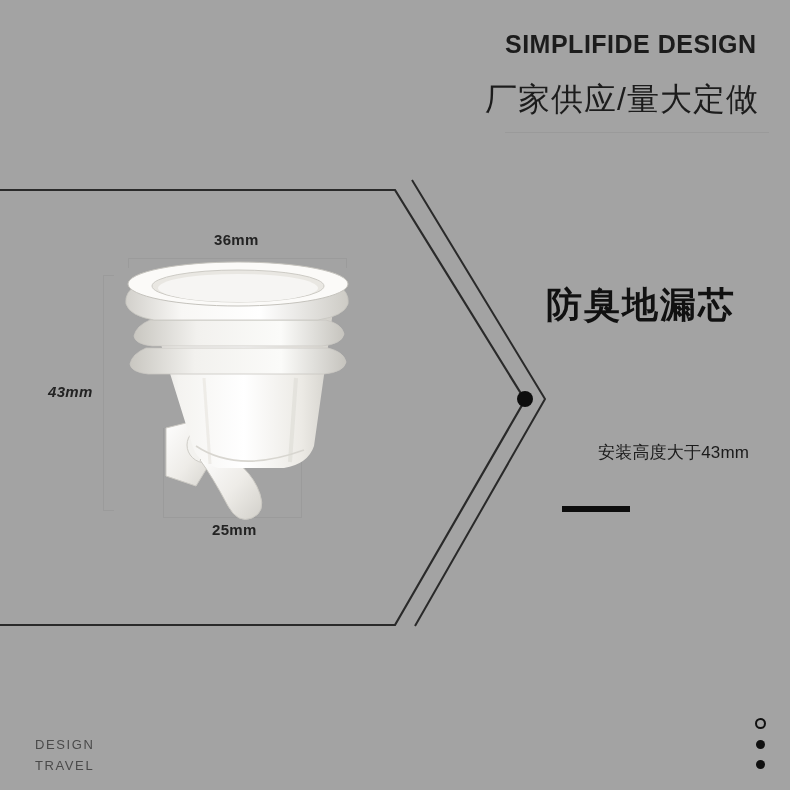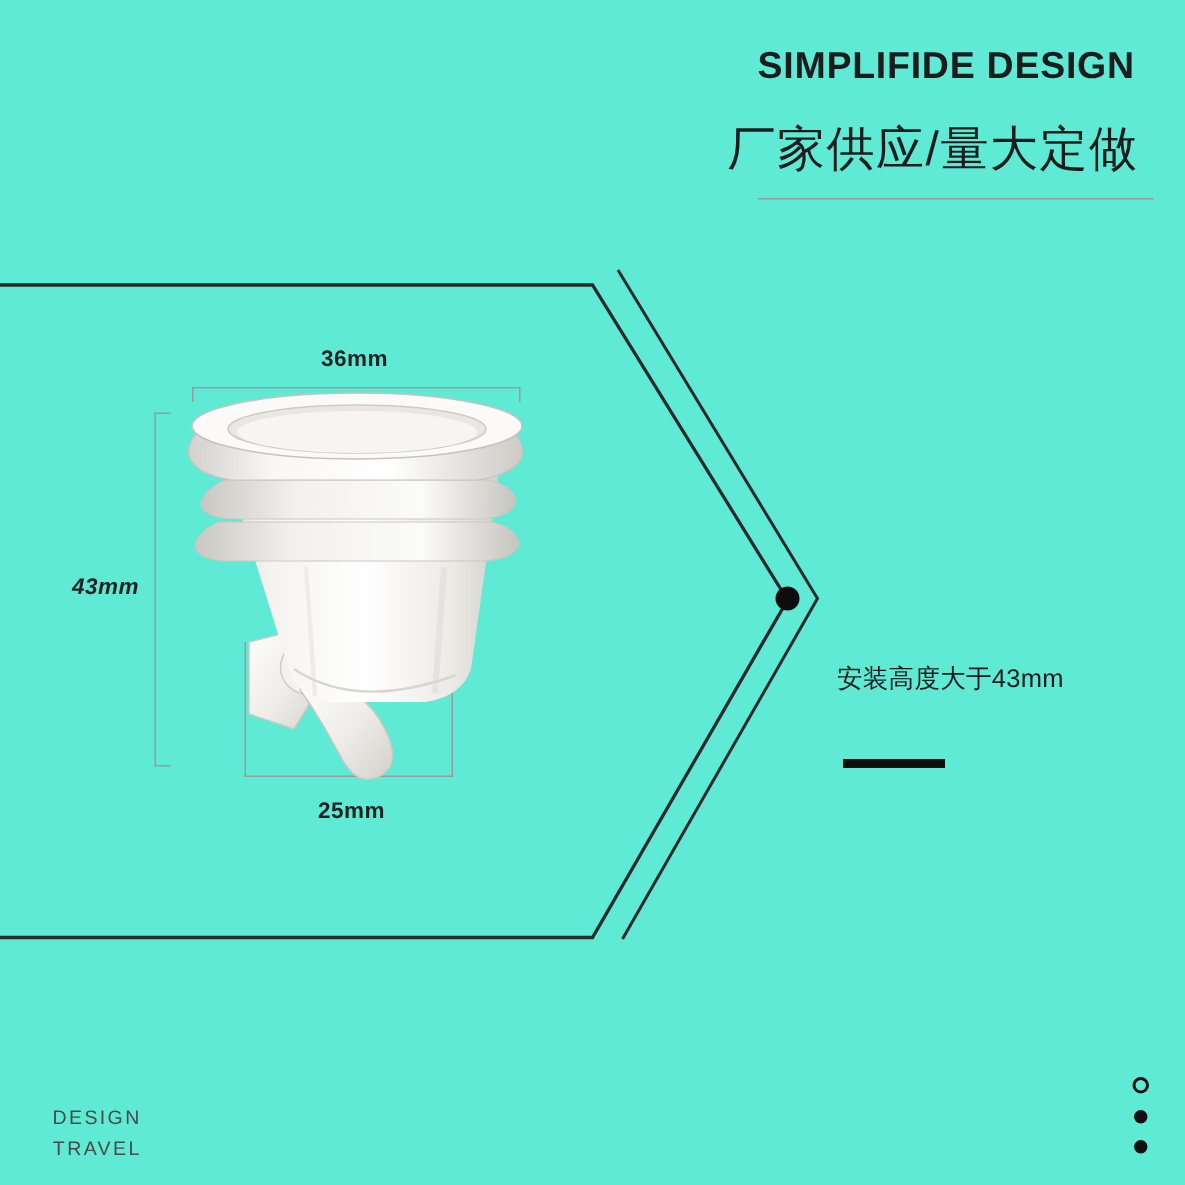--- a/index.html
+++ b/index.html
@@ -4,21 +4,21 @@
 <style>
   html, body {
     margin: 0;
     padding: 0;
     background: #ffffff;
   }
   #page {
     position: relative;
     width: 790px;
     height: 790px;
-    background: #5eead4;
+    background: #a3a3a3;
     overflow: hidden;
     font-family: "Liberation Sans", "DejaVu Sans", sans-serif;
     color: #1a1a1a;
   }
 
   
   .hdr-brand {
     position: absolute;
     left: 505px;
     top: 30px;
@@ -93,21 +93,21 @@
     position: absolute;
     font-size: 15px;
     font-weight: 700;
     color: #232323;
     letter-spacing: 0.3px;
     white-space: nowrap;
     font-family: "Liberation Sans", "DejaVu Sans", sans-serif;
   }
   .dim-top   { left: 214px; top: 231px; }
   .dim-left  { left: 48px;  top: 383px; font-style: italic; }
-  .dim-bot   { left: 212px; top: 532px; }
+  .dim-bot   { left: 212px; top: 521px; }
 
   
   .guide { position: absolute; background: #9b9b9b; }
 
   
   .prod-title {
     position: absolute;
     left: 546px;
     top: 281px;
     font-size: 36px;
@@ -119,21 +119,21 @@
   .spec-line {
     position: absolute;
     left: 558px;
     font-size: 17px;
     font-weight: 500;
     color: #1b1b1b;
     letter-spacing: 0.2px;
     white-space: nowrap;
   }
   .spec-1 { top: 385px; }
-  .spec-2 { top: 441px; }
+  .spec-2 { top: 441px; margin-left: 40px; }
   .spec-bar {
     position: absolute;
     left: 562px;
     top: 506px;
     width: 68px;
     height: 6px;
     background: #0d0d0d;
   }
   .bullet-dot {
     position: absolute;
@@ -147,21 +147,20 @@
 
   
   .footer {
     position: absolute;
     left: 35px;
     top: 734px;
     font-size: 13px;
     line-height: 21px;
     letter-spacing: 1.6px;
     color: #4a4a4a;
-    text-align: right;
   }
   .footer div { white-space: nowrap; }
 
   
   .decor {
     position: absolute;
     left: 755px;
     top: 718px;
     display: flex;
     flex-direction: column;
@@ -264,20 +263,21 @@
       <ellipse cx="138" cy="38" rx="80" ry="14" fill="#f6f5f3"></ellipse>
 
       <path d="M104,128 L110,214" stroke="#eceae6" stroke-width="3" fill="none" opacity="0.9"></path>
       <path d="M196,128 L190,212" stroke="#e2e0da" stroke-width="4" fill="none" opacity="0.85"></path>
 
       <path d="M96,196 Q138,224 204,200" fill="none" stroke="#d8d6d0" stroke-width="1.6"></path>
     </svg>
   </div>
 
   <div class="bullet-dot"></div>
+  <div class="prod-title">防臭地漏芯</div>
   <div class="spec-line spec-2">安装高度大于43mm</div>
   <div class="spec-bar"></div>
 
   <div class="footer">
     <div>DESIGN</div>
     <div>TRAVEL</div>
   </div>
 
   <div class="decor">
     <span class="decor-dot hollow"></span>

